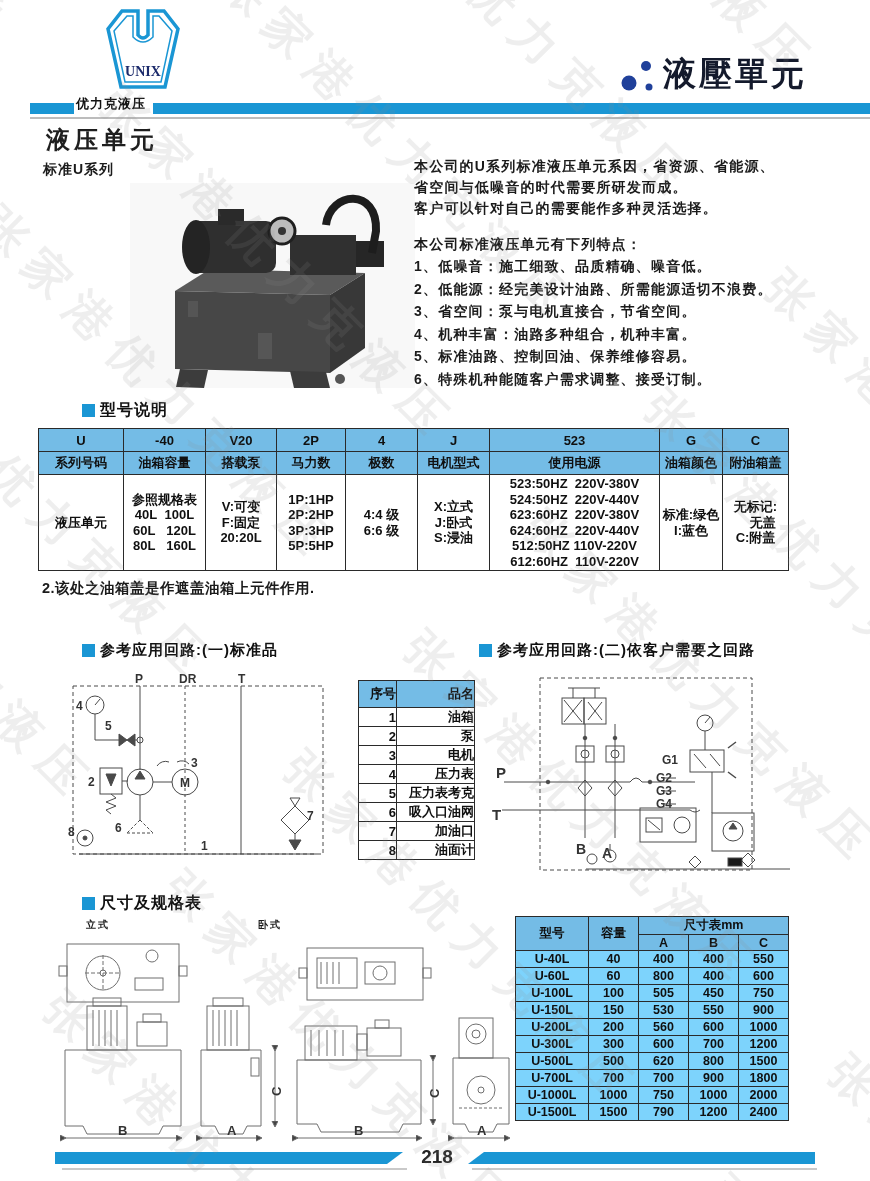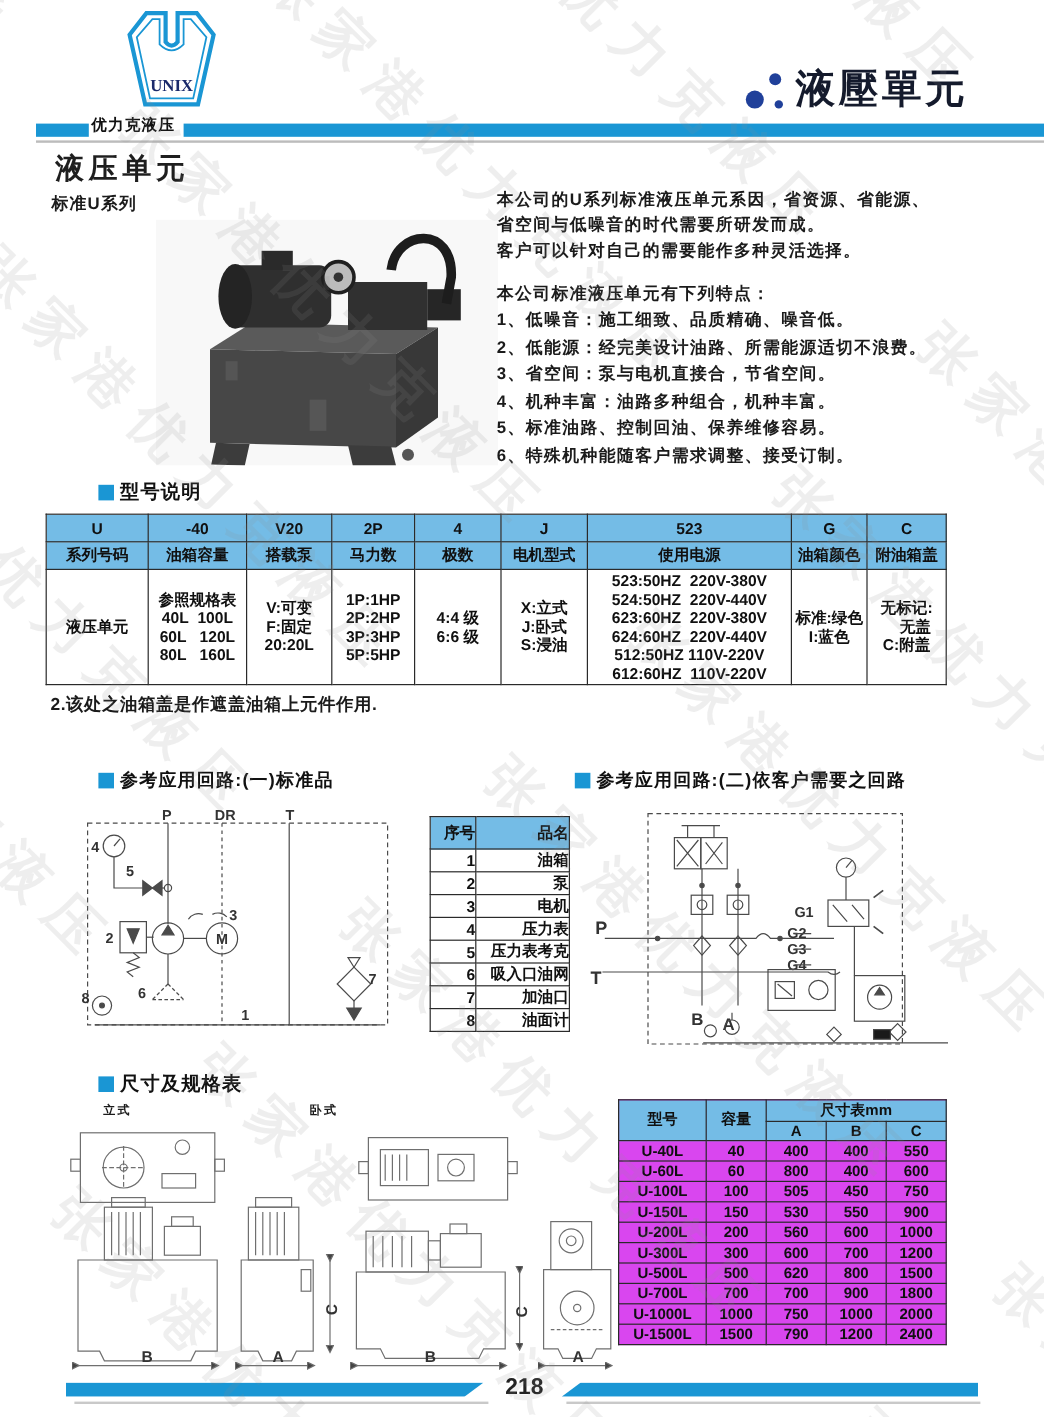--- a/index.html
+++ b/index.html
@@ -47,21 +47,21 @@
   #notes { position:absolute; left:42px; top:576px; font-size:14.5px; font-weight:bold; line-height:25px; letter-spacing:0.5px; }
   #notes div:nth-child(2) { padding-left:31px; }
 
   #parts-table { position:absolute; left:358px; top:680px; width:116px; background:#fff; }
   #parts-table thead tr { height:27px; }
   #parts-table tbody tr { height:19px; }
   #parts-table td, #parts-table th { font-size:13px;text-align:right; }
 
   #dim-captions .cap { position:absolute; font-size:10px; font-weight:bold; letter-spacing:2px; }
 
-  #spec-table { position:absolute; left:515px; top:916px; width:273px; background:#d946ef; }
+  #spec-table { position:absolute; left:515px; top:916px; width:273px; background:#7dd3fc; }
   #spec-table thead tr:first-child { height:17px; }
   #spec-table thead tr:last-child { height:16px; }
   #spec-table tbody tr { height:17px; }
   #spec-table td, #spec-table th { font-size:12.5px; }
 
   
   #fbar-left { position:absolute; left:55px; top:1152px; width:348px; height:12px; background:var(--blue); clip-path:polygon(0 0,100% 0,calc(100% - 16px) 100%,0 100%); }
   #fbar-right { position:absolute; left:468px; top:1152px; width:347px; height:12px; background:var(--blue); clip-path:polygon(16px 0,100% 0,100% 100%,0 100%); }
   #fsh-left { position:absolute; left:62px; top:1168px; width:345px; height:2px; background:#c9c9c9; }
   #fsh-right { position:absolute; left:472px; top:1168px; width:345px; height:2px; background:#c9c9c9; }

